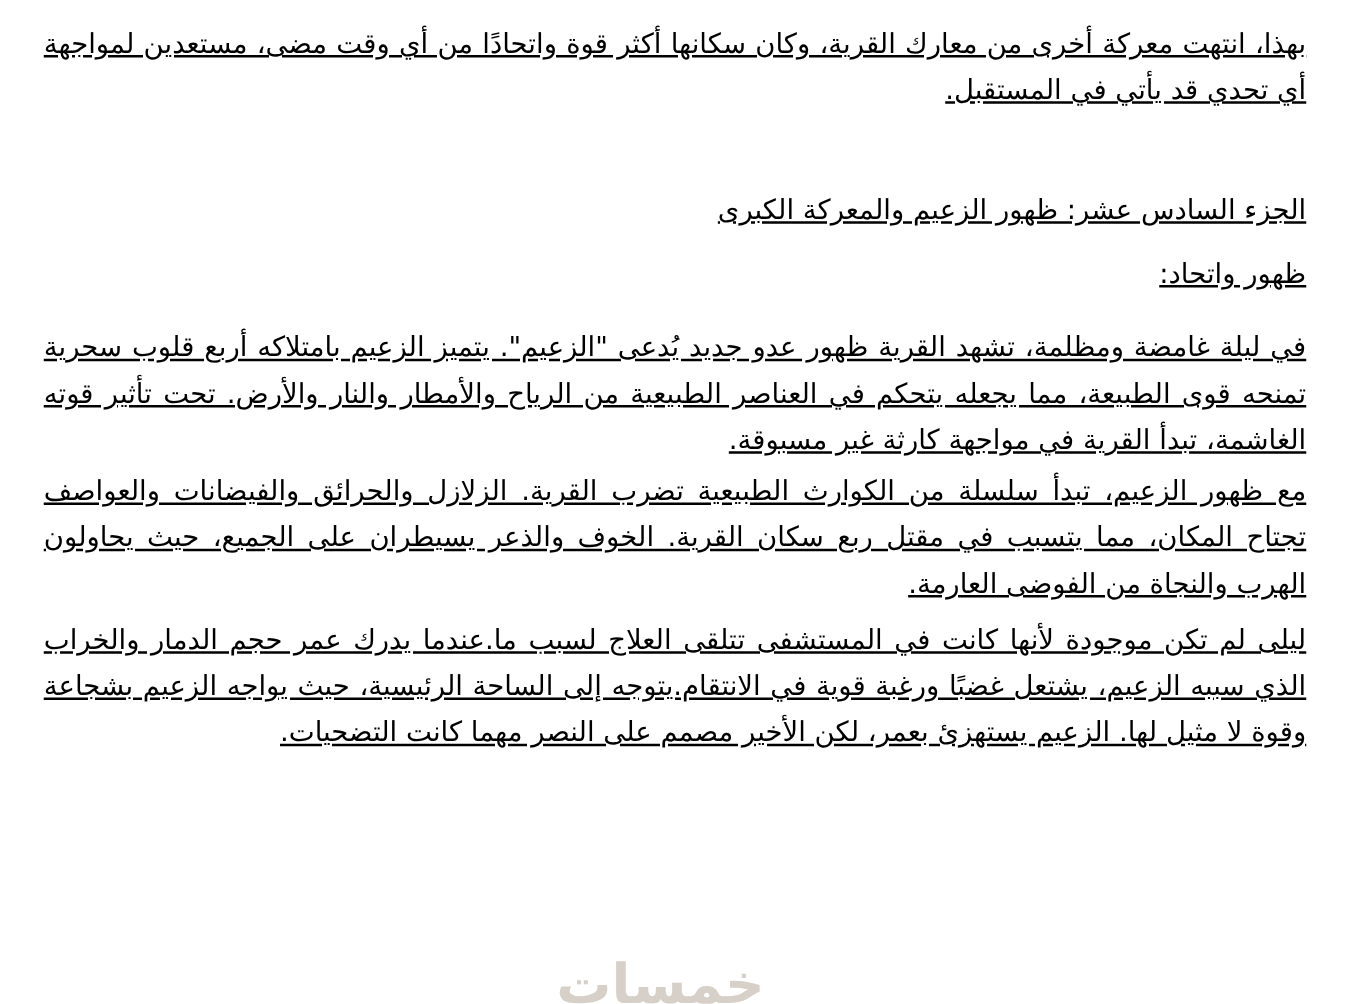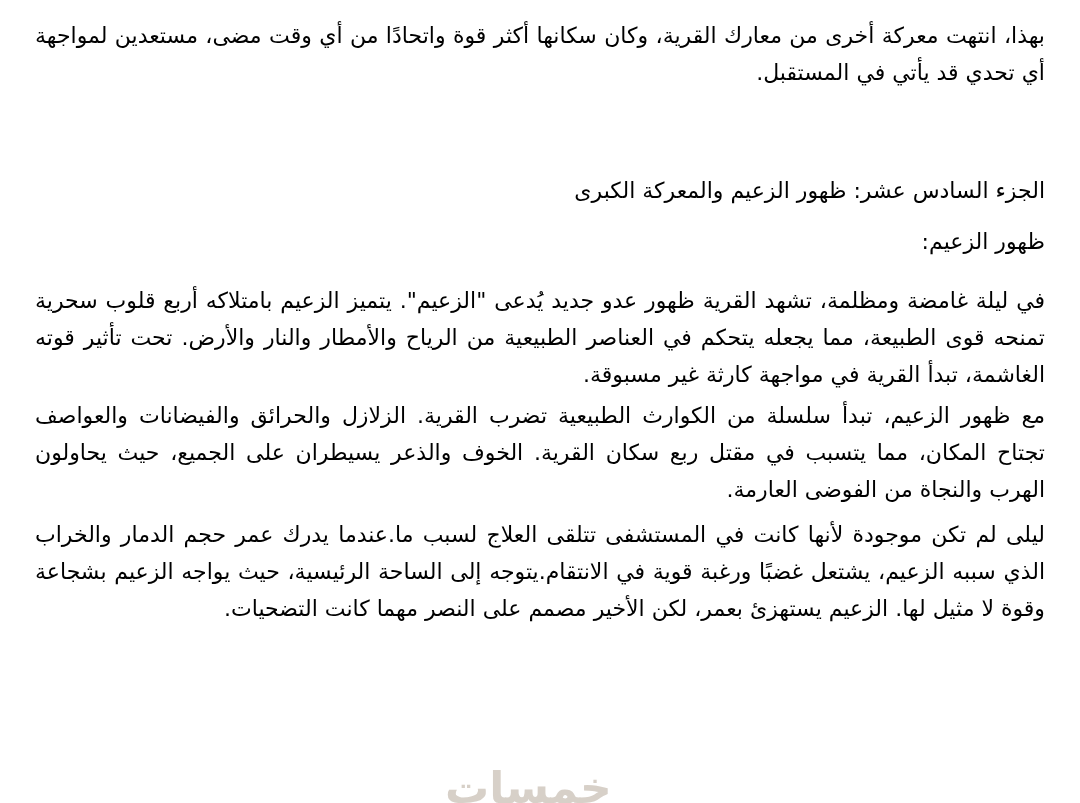--- a/index.html
+++ b/index.html
@@ -13,37 +13,38 @@
     overflow: hidden;
     position: relative;
     font-family: "DejaVu Sans", sans-serif;
     color: #000000;
   }
   .doc {
     direction: rtl;
     padding: 0 35px;
     box-sizing: border-box;
     width: 1080px;
+    text-decoration: underline;
   }
   .para, .heading {
     margin: 0;
     font-size: 22px;
     line-height: 37px;
     font-weight: normal;
     color: #000000;
   }
   .para {
     text-align: justify;
     text-align-last: right;
   }
   .heading {
     text-align: right;
   }
   .m-p1 { margin-top: 17px; }
-  .m-h1 { margin-top: 81px; }
+  .m-h1 { margin-top: 59px; }
   .m-h2 { margin-top: 14px; }
   .m-p2 { margin-top: 22px; }
   .m-h3 { margin-top: 64px; }
   .m-p3 { margin-top: 4px; }
   .m-h4 { margin-top: 63px; }
   .m-p4 { margin-top: 8px; }
   .watermark {
     position: absolute;
     left: 445px;
     top: 762px;
@@ -58,21 +59,21 @@
   }
 </style>
 </head>
 <body>
 
 <div class="doc">
   <p class="para m-p1">بهذا، انتهت معركة أخرى من معارك القرية، وكان سكانها أكثر قوة واتحادًا من أي وقت مضى، مستعدين لمواجهة أي تحدي قد يأتي في المستقبل.</p>
 
   <p class="heading m-h1">الجزء السادس عشر: ظهور الزعيم والمعركة الكبرى</p>
 
-  <p class="heading m-h2">ظهور الزعيم:</p>
+  <p class="heading m-h2">ظهور واتحاد:</p>
 
   <p class="para m-p2">في ليلة غامضة ومظلمة، تشهد القرية ظهور عدو جديد يُدعى "الزعيم". يتميز الزعيم بامتلاكه أربع قلوب سحرية تمنحه قوى الطبيعة، مما يجعله يتحكم في العناصر الطبيعية من الرياح والأمطار والنار والأرض. تحت تأثير قوته الغاشمة، تبدأ القرية في مواجهة كارثة غير مسبوقة.</p>
 
 
   <p class="para m-p3">مع ظهور الزعيم، تبدأ سلسلة من الكوارث الطبيعية تضرب القرية. الزلازل والحرائق والفيضانات والعواصف تجتاح المكان، مما يتسبب في مقتل ربع سكان القرية. الخوف والذعر يسيطران على الجميع، حيث يحاولون الهرب والنجاة من الفوضى العارمة.</p>
 
 
   <p class="para m-p4">ليلى لم تكن موجودة لأنها كانت في المستشفى تتلقى العلاج لسبب ما.عندما يدرك عمر حجم الدمار والخراب الذي سببه الزعيم، يشتعل غضبًا ورغبة قوية في الانتقام.يتوجه إلى الساحة الرئيسية، حيث يواجه الزعيم بشجاعة وقوة لا مثيل لها. الزعيم يستهزئ بعمر، لكن الأخير مصمم على النصر مهما كانت التضحيات.</p>
 </div>
 

